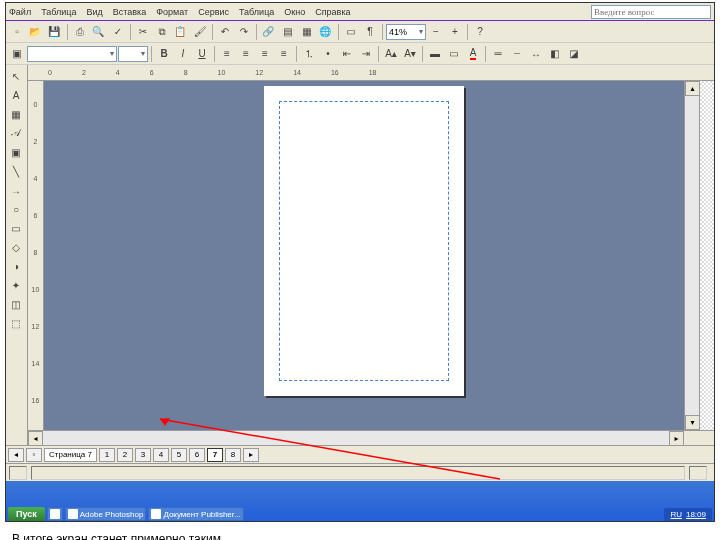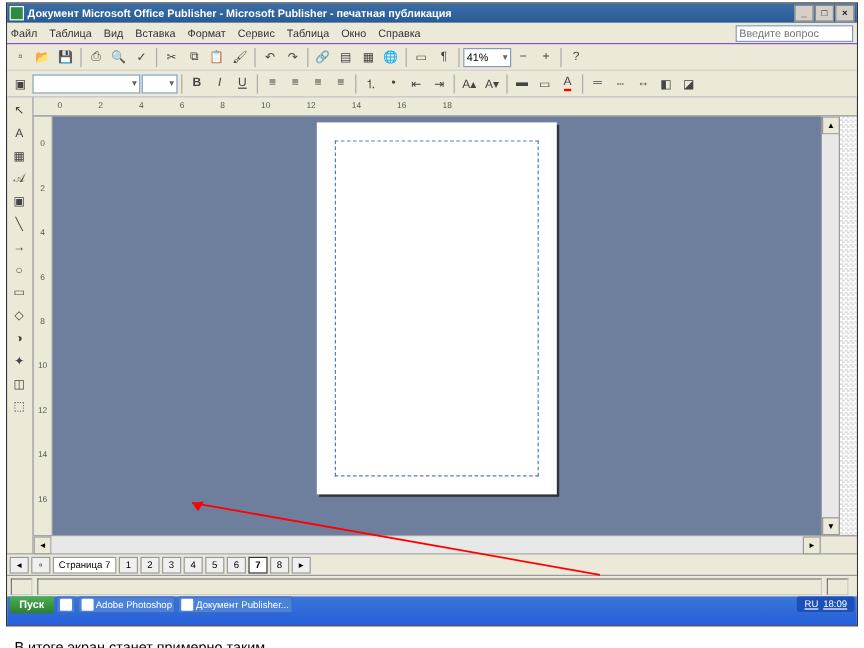--- a/index.html
+++ b/index.html
@@ -5,21 +5,21 @@
 * { box-sizing: border-box; margin: 0; padding: 0; }
 body { font-family: Tahoma, Arial, sans-serif; font-size: 9px; background: #fff; width: 720px; height: 540px; overflow: hidden; }
 .app { border: 1px solid #333; width: 710px; margin: 2px auto 0; background: #ece9d8; }
 .titlebar { background: linear-gradient(#3a6ea5, #2a5a95); color: #fff; height: 16px; display: flex; align-items: center; padding: 0 2px; font-size: 9px; font-weight: bold; }
 .titlebar .icon { width: 12px; height: 12px; background: #2d8b3f; margin-right: 3px; border: 1px solid #fff; }
 .titlebar .spacer { flex: 1; }
 .winbtn { width: 16px; height: 14px; background: #d4d0c8; border: 1px solid #888; margin-left: 1px; text-align: center; line-height: 12px; color: #222; font-size: 8px; }
 .menubar { background: #ece9d8; height: 18px; display: flex; align-items: center; padding: 0 3px; border-bottom: 1px solid #6d28d9; }
 .menubar span { margin-right: 10px; color: #333; cursor: default; }
 .menubar .help-box { margin-left: auto; }
-.menubar input { border: 1px solid #7f9db9; font-size: 9px; width: 98px; height: 14px; padding: 0 2px; }
+.menubar input { border: 1px solid #7f9db9; font-size: 9px; width: 120px; height: 14px; padding: 0 2px; font-family: Liberation Serif, serif; }
 .toolbar { background: #ece9d8; height: 22px; border-bottom: 1px solid #ccc; display: flex; align-items: center; padding: 0 2px; gap: 1px; }
 .tbtn { width: 18px; height: 18px; border: 1px solid transparent; display: flex; align-items: center; justify-content: center; font-size: 10px; color: #444; cursor: pointer; }
 .tsep { width: 1px; height: 16px; background: #aaa; margin: 0 2px; }
 .combo { border: 1px solid #7f9db9; height: 16px; background: #fff; font-size: 9px; padding: 0 12px 0 2px; position: relative; min-width: 40px; display: flex; align-items: center; }
 .combo::after { content: '▾'; position: absolute; right: 2px; font-size: 8px; color: #666; }
 .workspace { display: flex; height: 380px; background: #6e7f9e; position: relative; }
 .leftbar { width: 22px; background: #ece9d8; border-right: 1px solid #999; display: flex; flex-direction: column; gap: 1px; padding: 2px 1px; }
 .lbtn { width: 18px; height: 18px; border: 1px solid transparent; display: flex; align-items: center; justify-content: center; font-size: 10px; cursor: pointer; color: #444; }
 .ruler-h { height: 16px; background: #ece9d8; border-bottom: 1px solid #999; display: flex; align-items: center; font-size: 7px; color: #555; padding-left: 20px; }
 .ruler-h .tick { margin-right: 30px; }
@@ -33,40 +33,32 @@
 .sbtn { width: 15px; height: 15px; background: #ece9d8; border: 1px solid #999; font-size: 8px; text-align: center; line-height: 13px; cursor: pointer; }
 .strack { flex: 1; background: #e8e8e8; }
 .right-panel { width: 15px; background: #e8e8e8; background-image: repeating-conic-gradient(#ddd 0% 25%, #fff 0% 50%); background-size: 4px 4px; border-left: 1px solid #999; }
 .main-area { flex: 1; display: flex; flex-direction: column; }
 .page-nav { height: 18px; background: #ece9d8; border-top: 1px solid #999; display: flex; align-items: center; padding: 0 2px; gap: 2px; }
 .pn-btn { width: 16px; height: 14px; border: 1px solid #999; background: #f0f0f0; font-size: 8px; text-align: center; line-height: 12px; cursor: pointer; }
 .pn-btn.active { background: #fff; border-color: #333; font-weight: bold; }
 .pn-label { border: 1px solid #999; background: #fff; padding: 0 4px; height: 14px; line-height: 12px; font-size: 8px; }
 .statusbar { height: 18px; background: #ece9d8; border-top: 1px solid #999; display: flex; align-items: center; padding: 0 3px; font-size: 8px; color: #555; }
 .statusbar .panel { border: 1px inset #ccc; padding: 0 8px; margin-right: 4px; height: 14px; line-height: 12px; }
-.taskbar { height: 24px; background: linear-gradient(#3b77d6, #245edb); display: flex; align-items: flex-start; padding: 0 2px; gap: 2px; }
+.taskbar { height: 40px; background: linear-gradient(#3b77d6, #245edb); display: flex; align-items: flex-end; padding: 0 2px; gap: 2px; }
 .start { background: linear-gradient(#4caf50, #2e7d32); color: #fff; padding: 2px 8px; border-radius: 2px; font-size: 9px; font-weight: bold; }
 .taskbtn { background: #4a82da; border: 1px solid #3a6bc0; color: #fff; padding: 1px 2px; font-size: 8px; border-radius: 2px; display: flex; align-items: center; gap: 2px; }
 .taskbtn .ticon { width: 10px; height: 10px; background: #fff; border-radius: 1px; }
 .tray { margin-left: auto; background: #1c50b8; padding: 2px 6px; color: #fff; font-size: 8px; border-radius: 2px; display: flex; align-items: center; gap: 4px; text-decoration: underline; }
 .caption { padding: 8px 12px; font-size: 12px; line-height: 1.6; }
 </style>
 </head>
 <body>
 
 <div class="app">
 
-  <div class="titlebar">
-    <div class="icon"></div>
-    <span>Документ Microsoft Office Publisher - Microsoft Publisher - печатная публикация</span>
-    <div class="spacer"></div>
-    <div class="winbtn">_</div>
-    <div class="winbtn">□</div>
-    <div class="winbtn">×</div>
-  </div>
 
   <div class="menubar">
     <span>Файл</span>
     <span>Таблица</span>
     <span>Вид</span>
     <span>Вставка</span>
     <span>Формат</span>
     <span>Сервис</span>
     <span>Таблица</span>
     <span>Окно</span>

